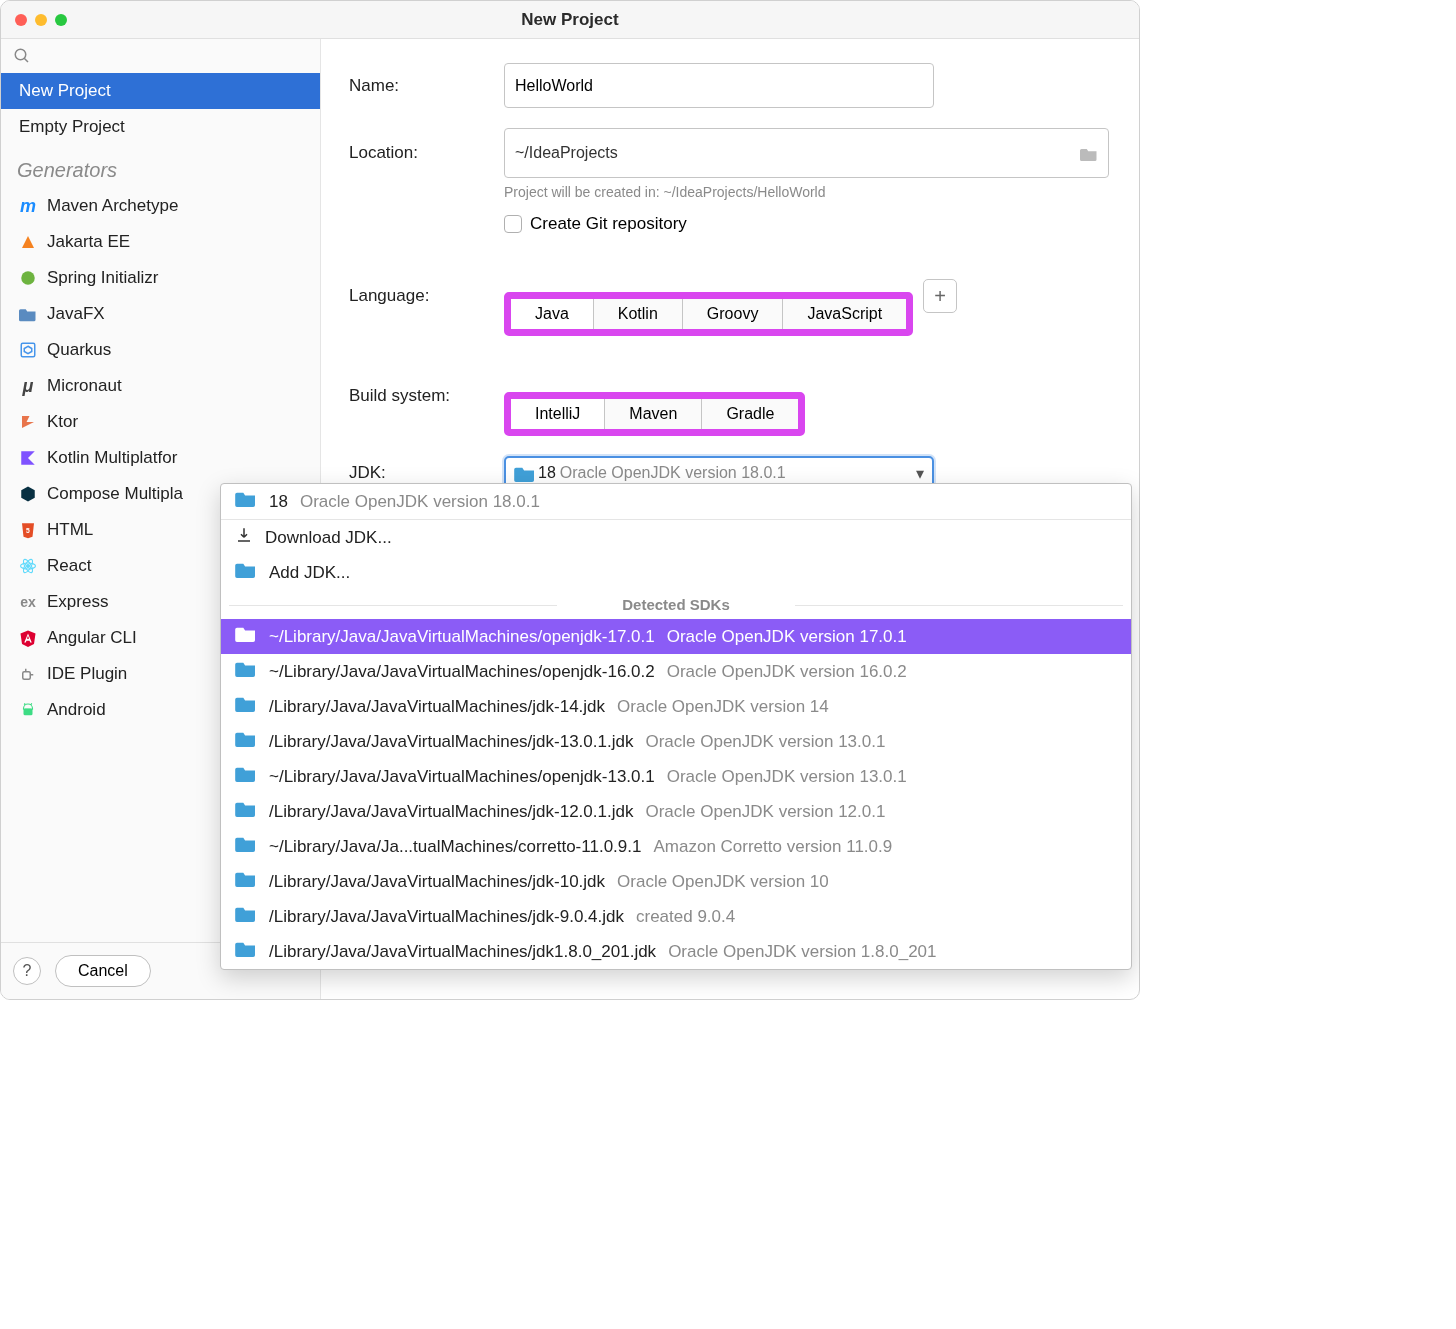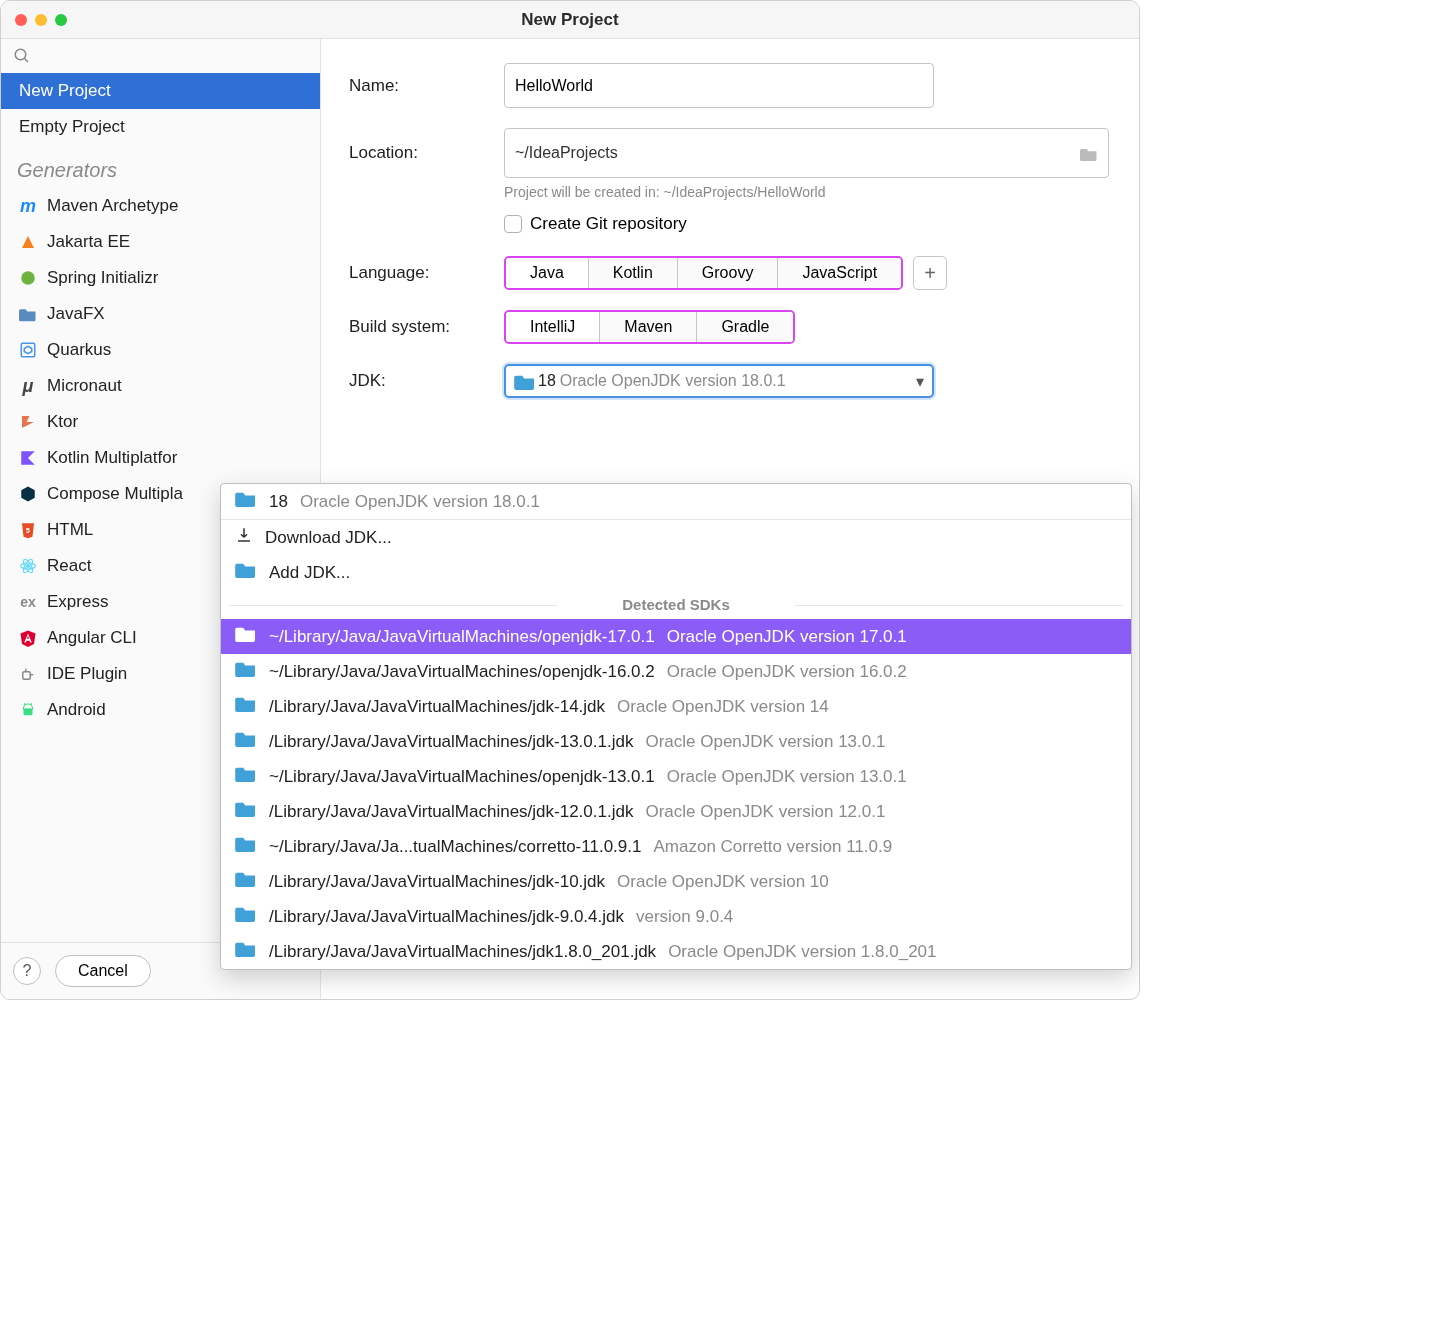--- a/index.html
+++ b/index.html
@@ -26,21 +26,21 @@
     .cancel-btn { margin-left:14px; padding:6px 22px; border:1px solid #c0c0c0; border-radius:16px; font-size:16px; background:#fff; }
     .main { flex:1; padding:24px 28px; position:relative; }
     .row { display:flex; align-items:center; margin-bottom:20px; }
     .label { width:155px; font-size:17px; color:#222; }
     .input { flex:1; max-width:430px; height:45px; border:1px solid #c5c5c5; border-radius:4px; padding:0 10px; font-size:16px; }
     .path-input { flex:1; max-width:605px; height:50px; border:1px solid #c5c5c5; border-radius:4px; padding:0 10px; font-size:16px; display:flex; align-items:center; justify-content:space-between; color:#333; }
     .hint { font-size:14px; color:#8a8a8a; margin-left:155px; margin-top:-14px; margin-bottom:14px; }
     .checkbox { display:flex; align-items:center; margin-left:155px; margin-bottom:22px; gap:8px; }
     .chk { width:18px; height:18px; border:1px solid #b0b0b0; border-radius:4px; }
     .chk-label { font-size:17px; }
-    .seg { display:flex; border:2px solid #d946ef; border-radius:5px; overflow:hidden; }
+    .seg { display:flex; border:7px solid #d946ef; border-radius:5px; overflow:hidden;margin-top:36px; }
     .seg-item { padding:6px 24px; font-size:16px; border-right:1px solid #c5c5c5; cursor:pointer; background:#fafafa; }
     .seg-item:last-child { border-right:none; }
     .seg-item.active { background:#fff; font-weight:400; }
     .plus-btn { margin-left:10px; width:34px; height:34px; border:1px solid #c5c5c5; border-radius:5px; display:flex; align-items:center; justify-content:center; font-size:20px; color:#666; }
     .jdk-select { width:430px; height:34px; border:2px solid #4a90e2; border-radius:5px; display:flex; align-items:center; padding:0 8px; background:#fff; box-shadow:0 0 0 2px rgba(74,144,226,0.25); }
     .jdk-select .folder-icon { width:18px; height:16px; margin-right:6px; }
     .jdk-name { font-size:16px; color:#222; margin-right:4px; }
     .jdk-ver { font-size:16px; color:#8a8a8a; flex:1; }
     .chev { color:#555; }
 
@@ -340,21 +340,21 @@
             <path fill="#40a0d8" d="M2 3h7l2 3h11v11a2 2 0 0 1-2 2H2a2 2 0 0 1-2-2V5a2 2 0 0 1 2-2z"></path>
           </svg></span>
         <span class="primary">/Library/Java/JavaVirtualMachines/jdk-10.jdk</span> 
         <span class="secondary">Oracle OpenJDK version 10</span>
       </div>
       <div class="dd-item">
         <span class="folder-icon"><svg viewBox="0 0 24 20">
             <path fill="#40a0d8" d="M2 3h7l2 3h11v11a2 2 0 0 1-2 2H2a2 2 0 0 1-2-2V5a2 2 0 0 1 2-2z"></path>
           </svg></span>
         <span class="primary">/Library/Java/JavaVirtualMachines/jdk-9.0.4.jdk</span> 
-        <span class="secondary">version 9.0.4</span>
+        <span class="secondary">created 9.0.4</span>
       </div>
       <div class="dd-item">
         <span class="folder-icon"><svg viewBox="0 0 24 20">
             <path fill="#40a0d8" d="M2 3h7l2 3h11v11a2 2 0 0 1-2 2H2a2 2 0 0 1-2-2V5a2 2 0 0 1 2-2z"></path>
           </svg></span>
         <span class="primary">/Library/Java/JavaVirtualMachines/jdk1.8.0_201.jdk</span> 
         <span class="secondary">Oracle OpenJDK version 1.8.0_201</span>
       </div>
     </div>
 </div>

